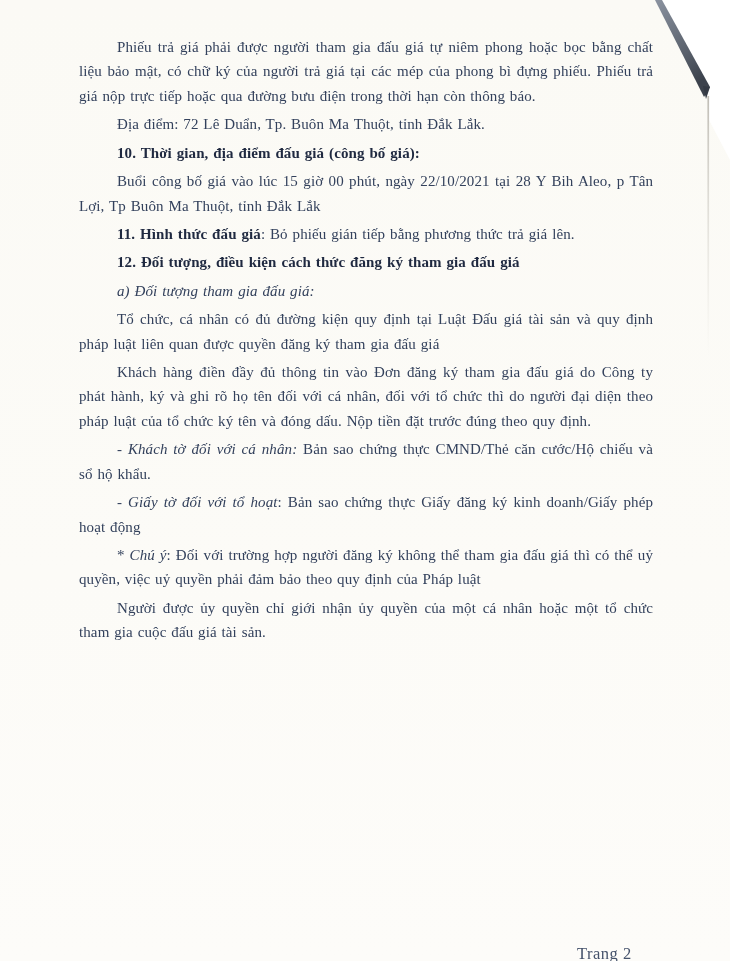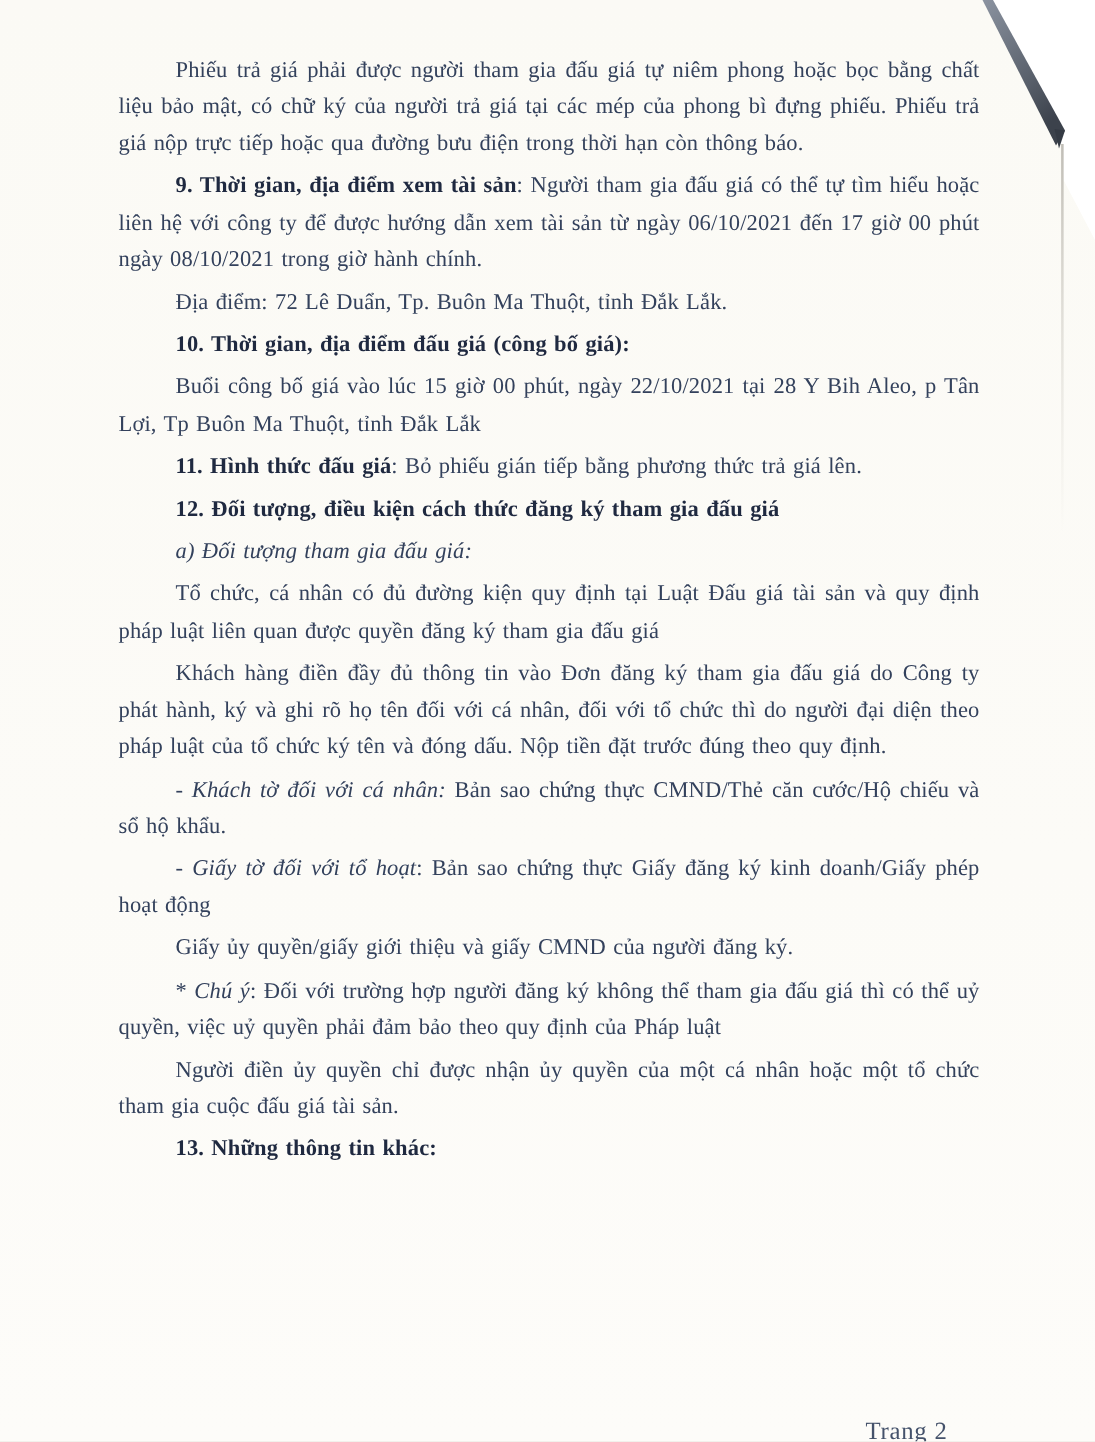--- a/index.html
+++ b/index.html
@@ -39,35 +39,32 @@
     pointer-events:none;
   }
 </style>
 </head>
 <body>
 
 <div class="page">
 
   <div class="content">
     <p class="para"><span>Phiếu trả giá phải được người tham gia đấu giá tự niêm phong hoặc bọc bằng chất liệu bảo mật, có chữ ký của người trả giá tại các mép của phong bì đựng phiếu. Phiếu trả giá nộp trực tiếp hoặc qua đường bưu điện trong thời hạn còn thông báo.</span></p>
-    <p class="para"><span class="b">9. Thời gian, địa điểm xem tài sản</span><span>: Người tham gia đấu giá có thể tự tìm hiểu hoặc liên hệ với công ty để được hướng dẫn xem tài sản từ ngày 06/10/2021 đến 17 giờ 00 phút ngày 08/10/2021 trong giờ hành chính.</span></p>
     <p class="para"><span>Địa điểm: 72 Lê Duẩn, Tp. Buôn Ma Thuột, tỉnh Đắk Lắk.</span></p>
     <p class="para"><span class="b">10. Thời gian, địa điểm đấu giá (công bố giá):</span></p>
     <p class="para"><span>Buổi công bố giá vào lúc 15 giờ 00 phút, ngày 22/10/2021 tại 28 Y Bih Aleo, p Tân Lợi, Tp Buôn Ma Thuột, tỉnh Đắk Lắk</span></p>
     <p class="para"><span class="b">11. Hình thức đấu giá</span><span>: Bỏ phiếu gián tiếp bằng phương thức trả giá lên.</span></p>
     <p class="para"><span class="b">12. Đối tượng, điều kiện cách thức đăng ký tham gia đấu giá</span></p>
     <p class="para"><span class="i">a) Đối tượng tham gia đấu giá:</span></p>
     <p class="para"><span>Tổ chức, cá nhân có đủ đường kiện quy định tại Luật Đấu giá tài sản và quy định pháp luật liên quan được quyền đăng ký tham gia đấu giá</span></p>
     <p class="para"><span>Khách hàng điền đầy đủ thông tin vào Đơn đăng ký tham gia đấu giá do Công ty phát hành, ký và ghi rõ họ tên đối với cá nhân, đối với tổ chức thì do người đại diện theo pháp luật của tổ chức ký tên và đóng dấu. Nộp tiền đặt trước đúng theo quy định.</span></p>
     <p class="para"><span>- </span><span class="i">Khách tờ đối với cá nhân:</span><span> Bản sao chứng thực CMND/Thẻ căn cước/Hộ chiếu và sổ hộ khẩu.</span></p>
     <p class="para"><span>- </span><span class="i">Giấy tờ đối với tổ hoạt</span><span>: Bản sao chứng thực Giấy đăng ký kinh doanh/Giấy phép hoạt động</span></p>
-    <p class="para"><span>Giấy ủy quyền/giấy giới thiệu và giấy CMND của người đăng ký.</span></p>
     <p class="para"><span>* </span><span class="i">Chú ý</span><span>: Đối với trường hợp người đăng ký không thể tham gia đấu giá thì có thể uỷ quyền, việc uỷ quyền phải đảm bảo theo quy định của Pháp luật</span></p>
-    <p class="para"><span>Người điền ủy quyền chỉ được nhận ủy quyền của một cá nhân hoặc một tổ chức tham gia cuộc đấu giá tài sản.</span></p>
-    <p class="para"><span class="b">13. Những thông tin khác:</span></p>
+    <p class="para"><span>Người được ủy quyền chỉ giới nhận ủy quyền của một cá nhân hoặc một tổ chức tham gia cuộc đấu giá tài sản.</span></p>
   </div>
 
   <svg class="corner-svg" width="730" height="961" viewBox="0 0 730 961" xmlns="http://www.w3.org/2000/svg">
     <defs>
       <linearGradient id="foldGrad" x1="0" y1="0" x2="0.5" y2="1">
         <stop offset="0" stop-color="#8b93a0"></stop>
         <stop offset="0.7" stop-color="#565d68"></stop>
         <stop offset="1" stop-color="#3c424c"></stop>
       </linearGradient>
       <linearGradient id="edgeFade" x1="0" y1="0" x2="0" y2="1">

